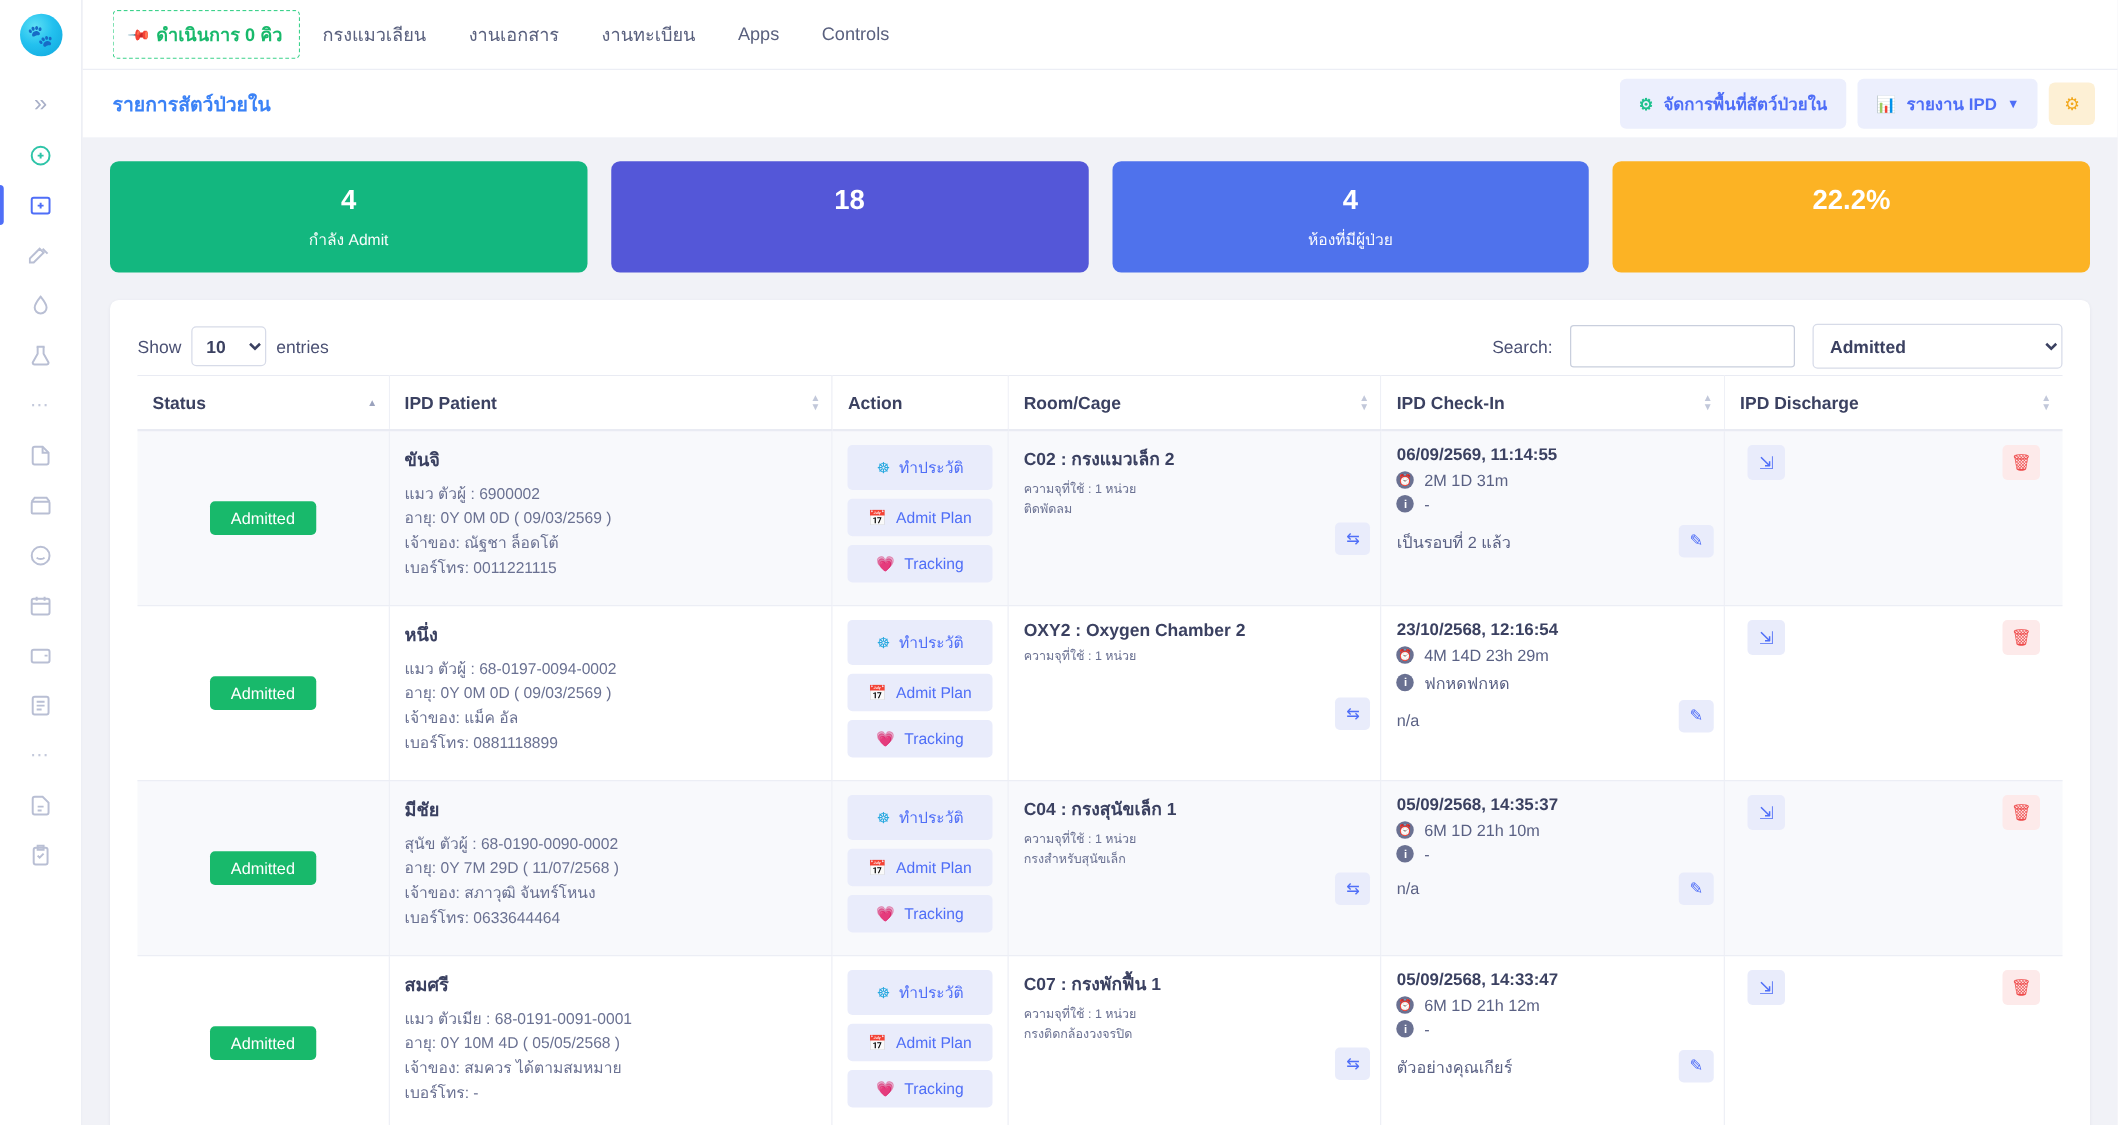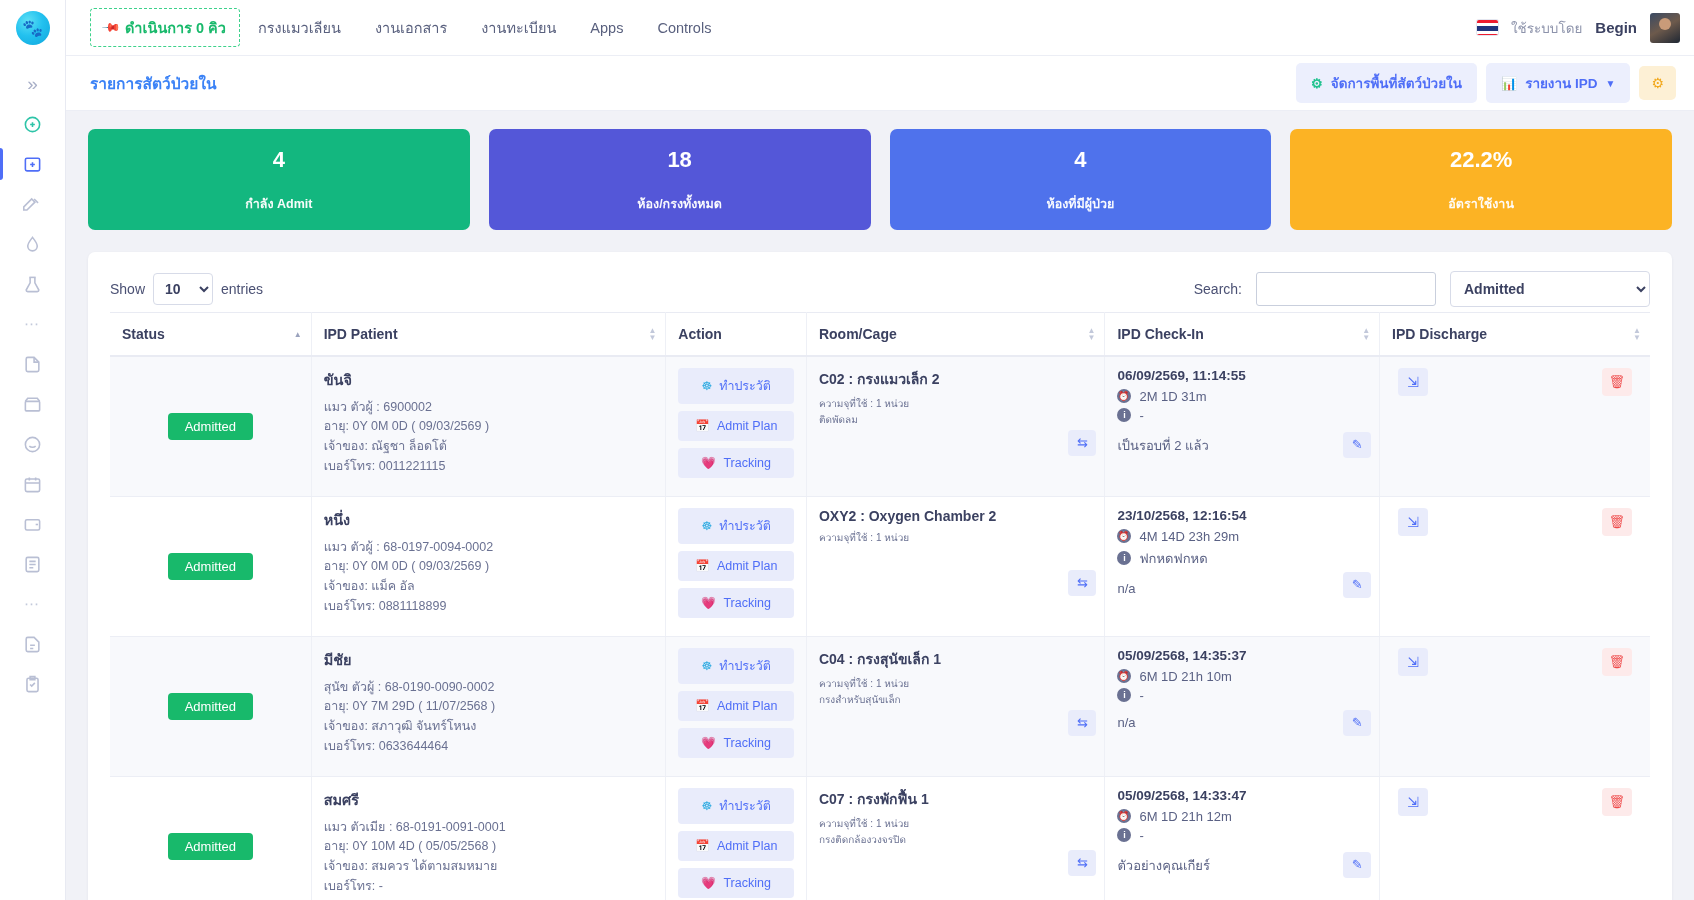--- a/index.html
+++ b/index.html
@@ -99,21 +99,21 @@
 
   
   #content{ position:absolute; left:66px; top:111px; right:0; bottom:0; overflow:hidden;}
 
   #stats{ display:flex; gap:19px; padding:18px 22px 0 22px;}
   .stat{
     flex:1; border-radius:7px; color:#fff; text-align:center;
     padding:17px 6px 16px 6px;
   }
   .stat .num{ font-size:22px; font-weight:bold; line-height:1.25;}
-  .stat .lab{ font-size:12.5px; opacity:.97; margin-top:20px;font-weight:bold;}
+  .stat .lab{ font-size:12.5px; opacity:.97; margin-top:8px;}
   .stat.s0{ background:#13b77f; }
   .stat.s1{ background:#5457d8; }
   .stat.s2{ background:#4f72ec; }
   .stat.s3{ background:#fcb324; }
 
   #card{
     margin:22px 22px 0 22px; background:#fff; border-radius:7px;
     box-shadow:0 1px 3px rgba(40,50,90,.07);
     padding:14px 22px 0 22px; height:676px; overflow:hidden;
   }
@@ -294,32 +294,20 @@
   <div id="nav-items">
     <div class="nav-link pin">
       <span class="pin-ico">📌</span>
       <span>ดำเนินการ 0 คิว</span>
     </div>
     <div class="nav-link">กรงแมวเลียน</div>
     <div class="nav-link">งานเอกสาร</div>
     <div class="nav-link">งานทะเบียน</div>
     <div class="nav-link">Apps</div>
     <div class="nav-link">Controls</div>
-  </div>
-  <div id="topbar-right">
-    <span class="flag">
-        <i></i>
-        <i class="w"></i>
-        <i class="b"></i>
-        <i class="w"></i>
-        <i></i>
-      </span>
-    <span class="by-text">ใช้ระบบโดย</span>
-    <span class="by-name">Begin</span>
-    <span class="avatar"></span>
   </div>
 </div>
 
 <div id="page-head">
   <div id="page-title">รายการสัตว์ป่วยใน</div>
   <div id="head-actions">
     <button class="btn-soft">
       <span class="g">⚙</span>
       <span>จัดการพื้นที่สัตว์ป่วยใน</span>
     </button>
@@ -336,29 +324,27 @@
 
 <div id="content">
 
   <div id="stats">
     <div class="stat s0">
       <div class="num">4</div>
       <div class="lab">กำลัง Admit</div>
     </div>
     <div class="stat s1">
       <div class="num">18</div>
-      <div class="lab">ห้อง/กรงทั้งหมด</div>
     </div>
     <div class="stat s2">
       <div class="num">4</div>
       <div class="lab">ห้องที่มีผู้ป่วย</div>
     </div>
     <div class="stat s3">
       <div class="num">22.2%</div>
-      <div class="lab">อัตราใช้งาน</div>
     </div>
   </div>
 
   <div id="card">
 
     <div id="ctl">
       <div class="ctl-l">
         <span>Show</span>
         <select class="len">
           <option>10</option>

